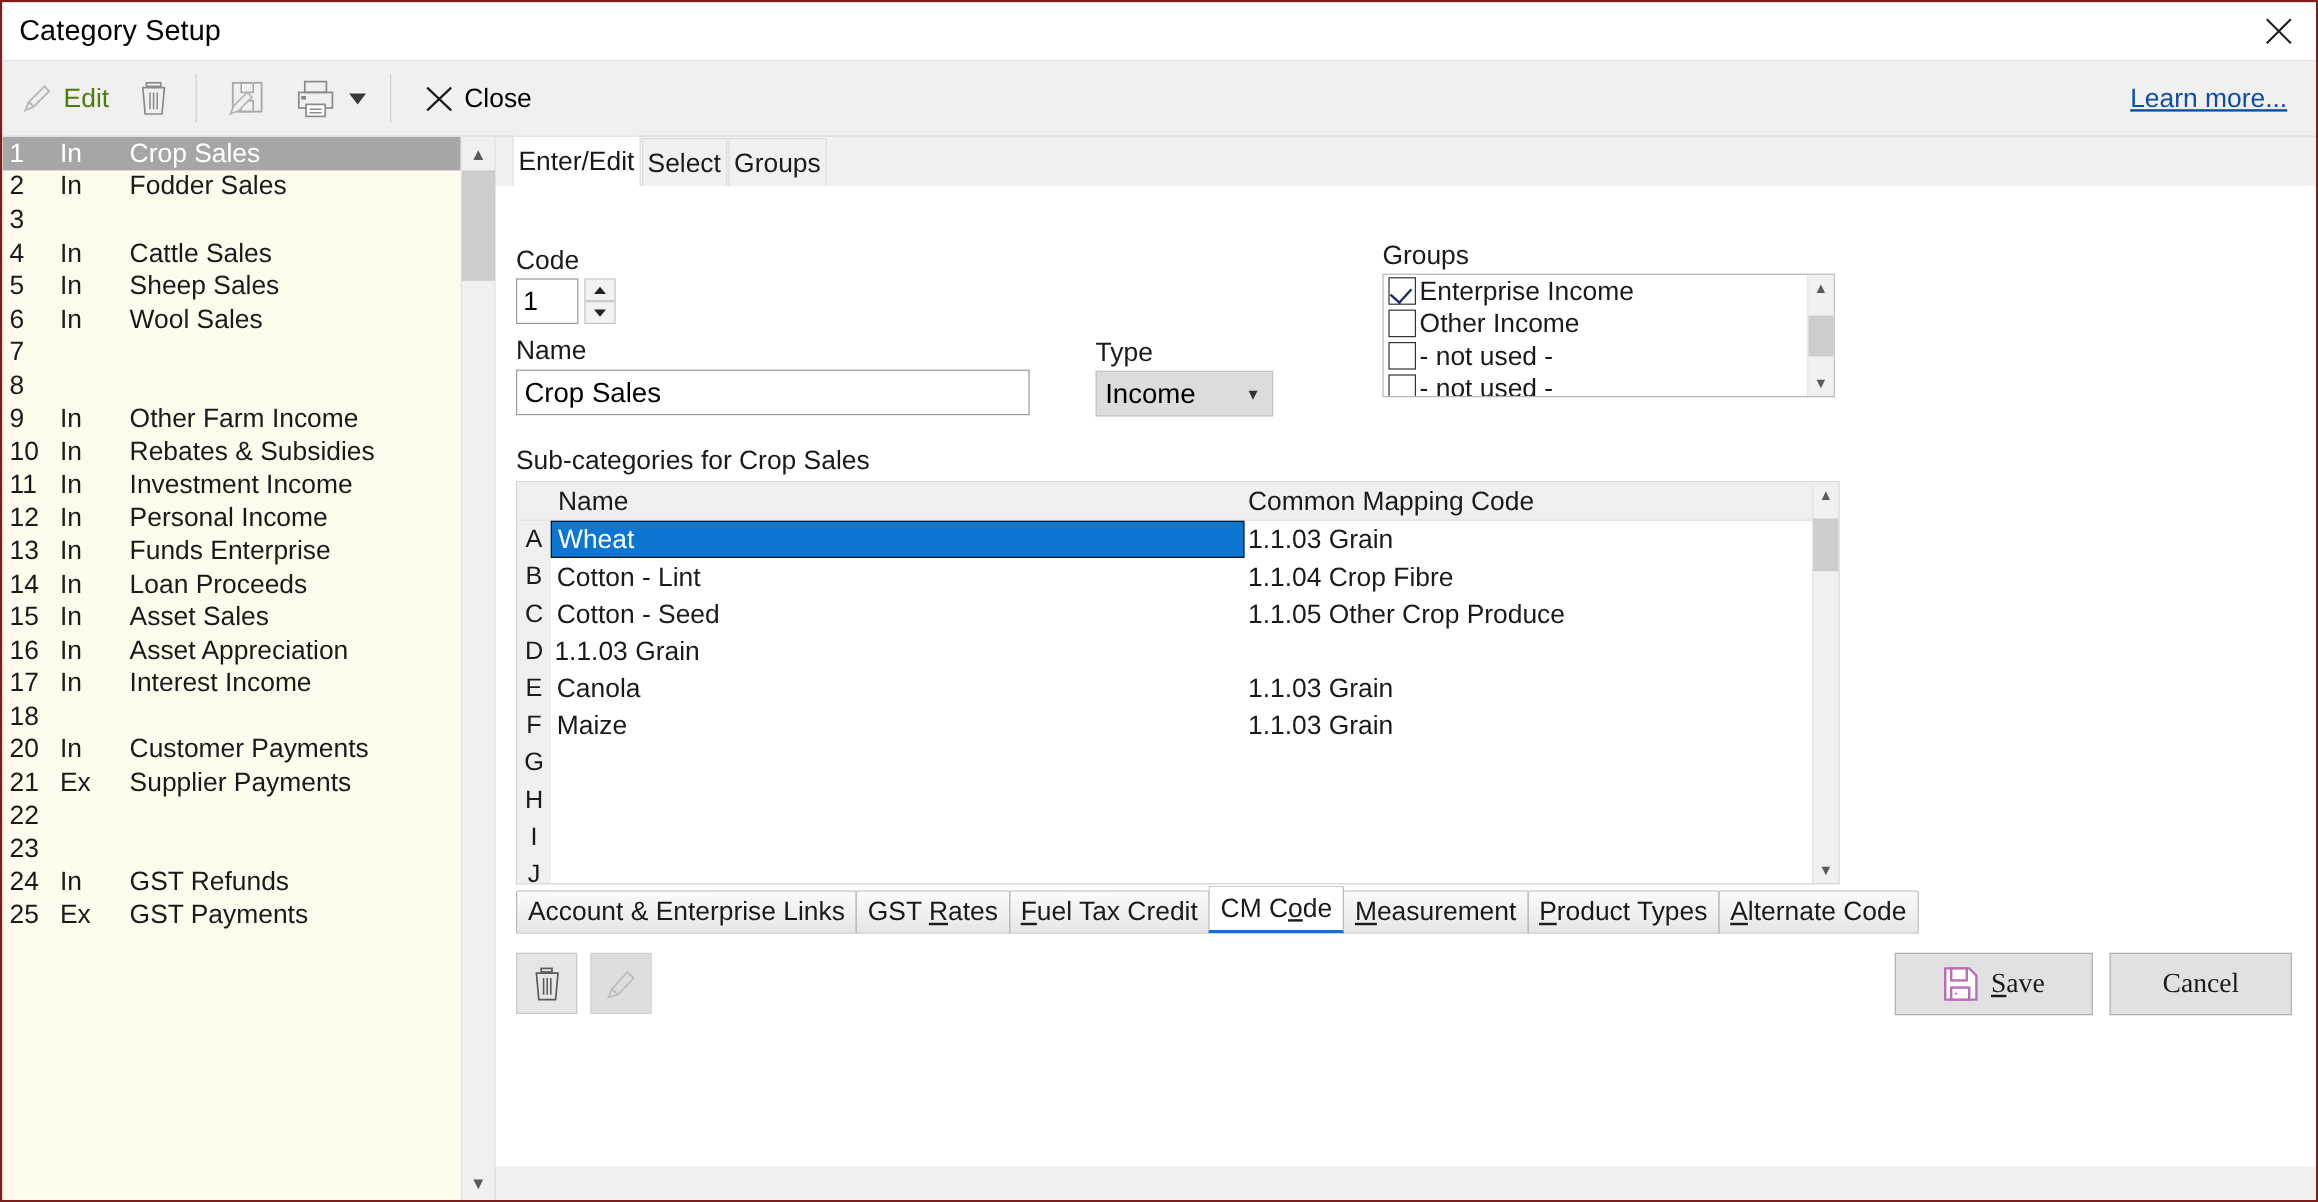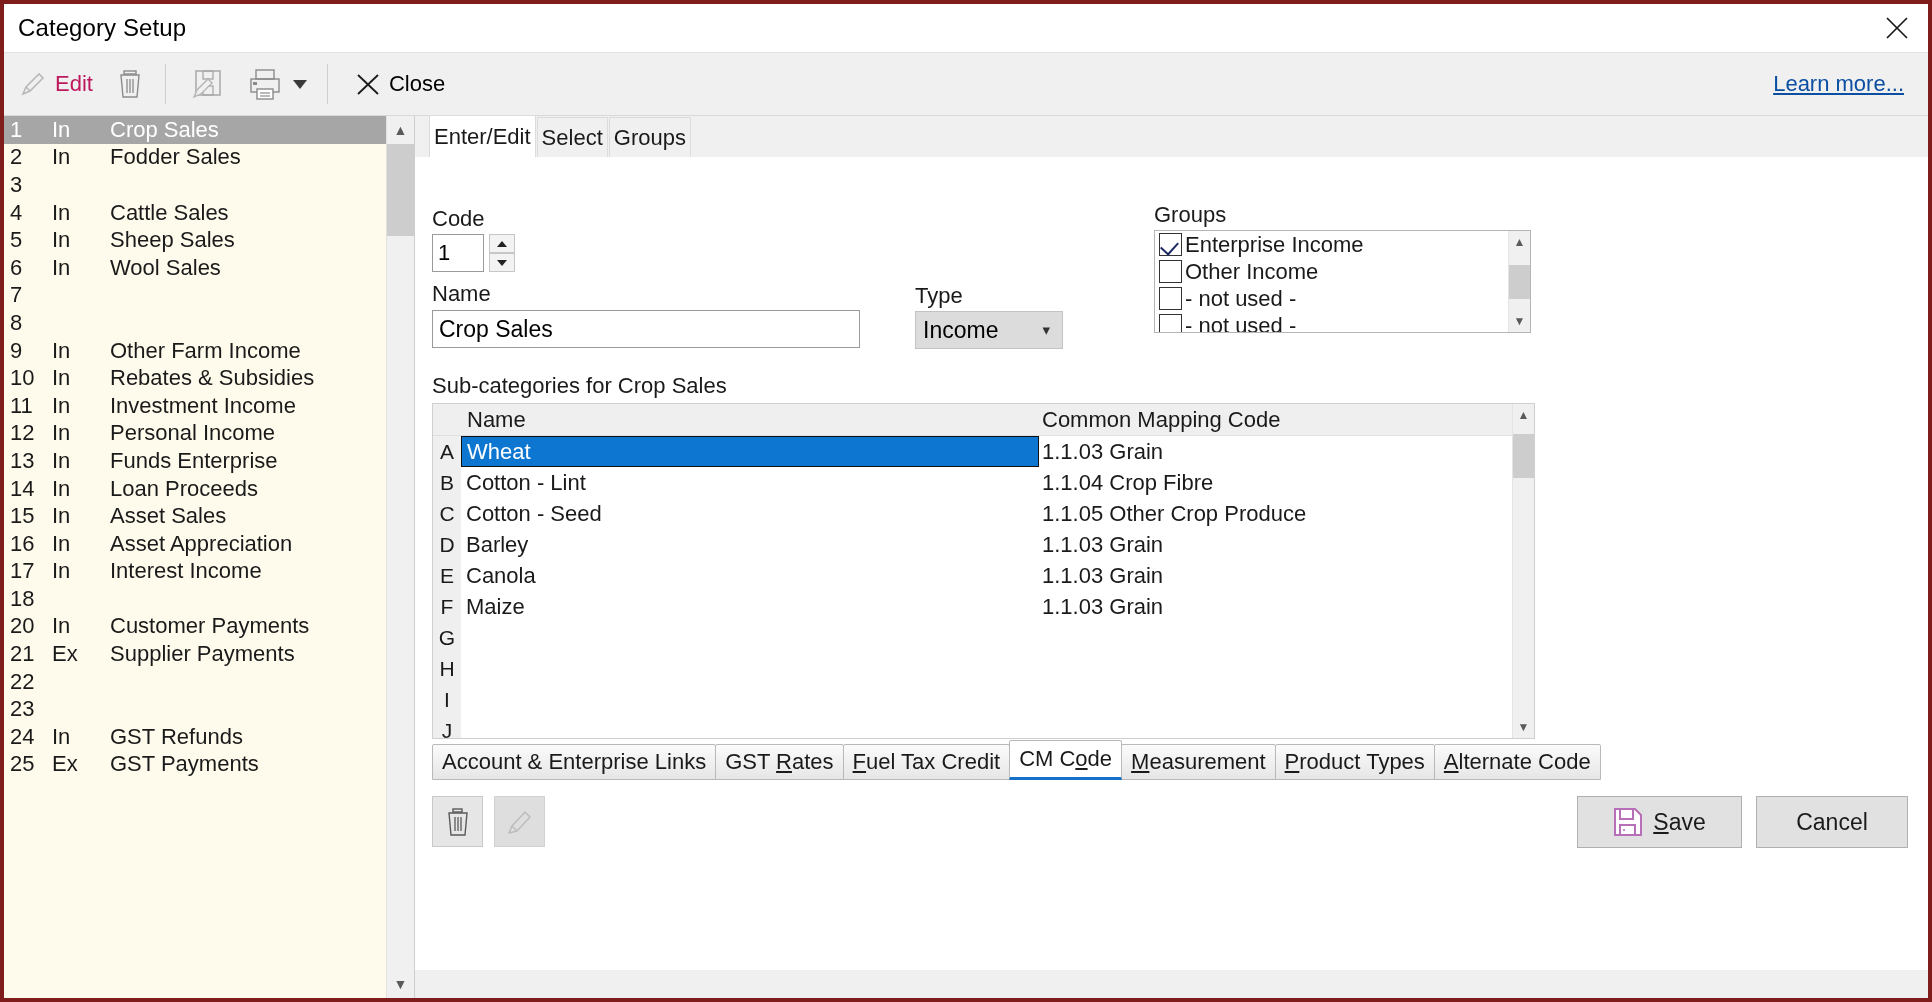--- a/index.html
+++ b/index.html
@@ -8,21 +8,21 @@
     width: 1932px; height: 1002px;
     background: #808080;
     font-family: "Liberation Sans", sans-serif;
     overflow: hidden;
   }
   #window {
     position: absolute;
     left: 0; top: 0;
     width: 1932px; height: 1002px;
     background: #ffffff;
-    border: 4px solid #7f1d1d;
+    border: 2px solid #7f1d1d;
     display: flex; flex-direction: column;
   }
 
   
   #titlebar {
     height: 48px; min-height: 48px;
     background: #ffffff;
     display: flex; align-items: center;
     position: relative;
   }
@@ -45,21 +45,21 @@
     border-bottom: 1px solid #d9d9d9;
     display: flex; align-items: center;
     position: relative;
   }
   .tb-item {
     display: flex; align-items: center; gap: 7px;
     height: 52px; padding: 0 8px; margin-left: 6px;
     cursor: default;
   }
   .tb-label { font-size: 22px; }
-  .tb-label.disabled { color: #be185d; }
+  .tb-label.disabled { color: #4d7c0f; }
   .tb-sep {
     width: 1px; height: 40px; background: #cfcfcf; margin: 0 12px;
   }
   #learn-more {
     position: absolute; right: 24px;
     font-size: 22px; color: #0b4ea2; text-decoration: underline;
     cursor: pointer;
   }
   .caret-dn {
     width: 0; height: 0;
@@ -280,21 +280,21 @@
     width: 51px; height: 51px; border: 1px solid #c9c9c9;
     background: #e6e6e6; display: flex; align-items: center; justify-content: center;
     cursor: pointer;
   }
   .ibtn.disabled { background: #dedede; border-color: #d2d2d2; }
 
   #action-btns { position: absolute; right: 20px; top: 638px; display: flex; gap: 14px; }
   .abtn {
     height: 52px; border: 1px solid #b0b0b0; background: #e1e1e1;
     display: flex; align-items: center; justify-content: center; gap: 10px;
-    font-size: 23px; color: #1a1a1a; cursor: pointer;
+    font-size: 23px; color: #1a1a1a; cursor: pointer; font-family: Liberation Serif, serif;
   }
   #save-btn { width: 165px; }
   #cancel-btn { width: 152px; }
   .abtn u { text-decoration: underline; }
 
   
   #footer-strip {
     height: 28px; min-height: 28px; background: #f0f0f0;
   }
 </style>
@@ -578,21 +578,20 @@
                   <div class="g-name">Cotton - Lint</div>
                   <div class="g-cmc">1.1.04 Crop Fibre</div>
                 </div>
                 <div class="grow">
                   <div class="g-ltr">C</div>
                   <div class="g-name">Cotton - Seed</div>
                   <div class="g-cmc">1.1.05 Other Crop Produce</div>
                 </div>
                 <div class="grow">
                   <div class="g-ltr">D</div>
-                  <div class="g-name">Barley</div>
                   <div class="g-cmc">1.1.03 Grain</div>
                 </div>
                 <div class="grow">
                   <div class="g-ltr">E</div>
                   <div class="g-name">Canola</div>
                   <div class="g-cmc">1.1.03 Grain</div>
                 </div>
                 <div class="grow">
                   <div class="g-ltr">F</div>
                   <div class="g-name">Maize</div>

